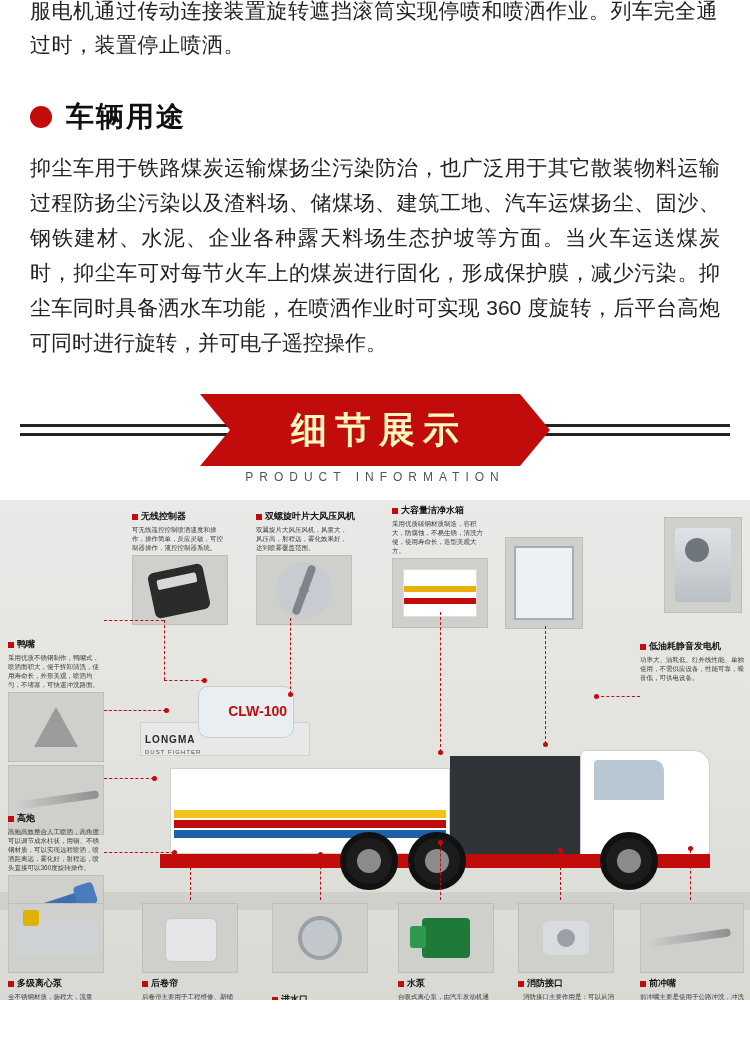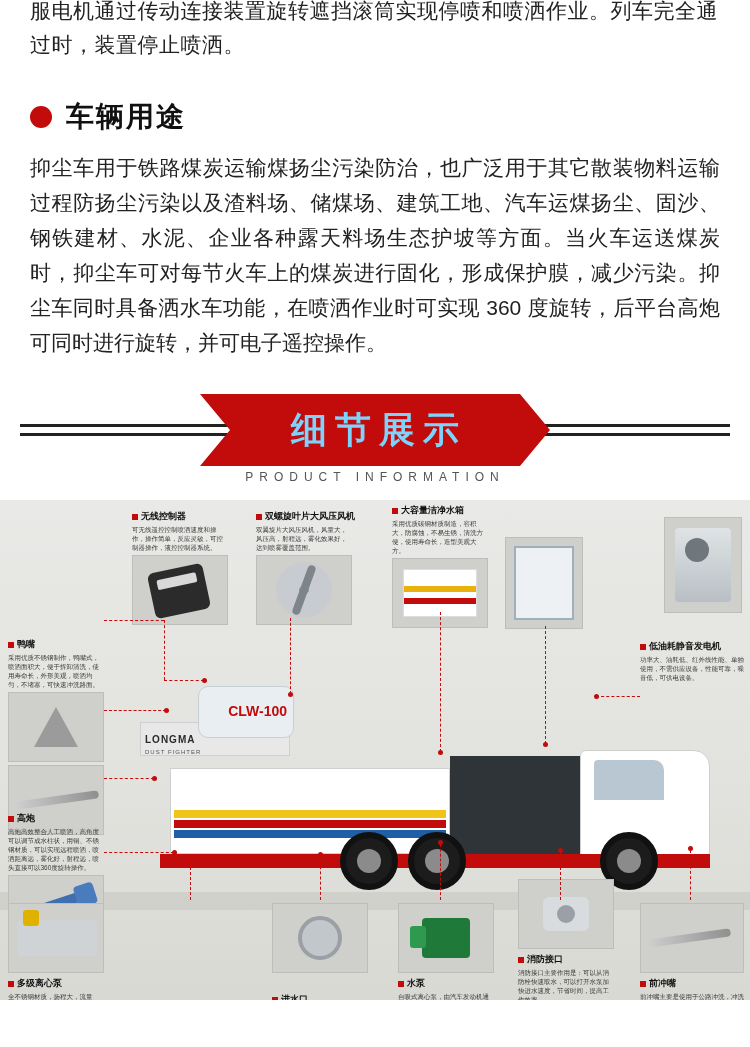--- a/index.html
+++ b/index.html
@@ -76,21 +76,21 @@
     top: 6px;
     width: 350px;
     height: 72px;
     background: #c20b0b;
     clip-path: polygon(0 0, 320px 0, 350px 36px, 320px 72px, 0 72px, 30px 36px);
     display: flex;
     align-items: center;
     justify-content: center;
   }
   .banner-text {
-    color: #7dd3fc;
+    color: #fef9c3;
     font-size: 36px;
     font-weight: bold;
     letter-spacing: 8px;
     font-family: "Liberation Serif", serif;
     text-indent: 8px;
   }
   .banner-sub {
     position: absolute;
     top: 82px;
     width: 100%;
@@ -187,21 +187,21 @@
   .tb-stripe1 { position:absolute; left:24px; top:60px; width:272px; height:8px; background:#f0c419; }
   .tb-stripe2 { position:absolute; left:24px; top:70px; width:272px; height:8px; background:#c20b0b; }
   .tb-stripe3 { position:absolute; left:24px; top:80px; width:272px; height:8px; background:#1e5fa8; }
   .tb-cab { position:absolute; left:430px; top:0px; width:130px; height:106px; background:#fff; border:1px solid #cfcfcf; border-radius:6px 16px 4px 4px; }
   .tb-cabwin { position:absolute; left:444px; top:10px; width:70px; height:40px; background:#b9c7d2; border-radius:4px 10px 0 0;}
   .tb-mid { position:absolute; left:300px; top:6px; width:130px; height:98px; background:#2f3438; }
   .tb-frame { position:absolute; left:10px; top:104px; width:550px; height:14px; background:#c20b0b; }
   .wheel { position:absolute; bottom:0; width:58px; height:58px; border-radius:50%; background:#1c1c1c; border:6px solid #111; }
   .wheel::after{content:"";position:absolute;left:50%;top:50%;transform:translate(-50%,-50%);width:24px;height:24px;border-radius:50%;background:#8b8b8b;}
   .cannon-unit { position:absolute; left:140px; top:186px; width:170px; height:70px; }
-  .cu-base { position:absolute; left:0; bottom:0; width:150px; height:34px; background:#e8e8e8; border:1px solid #cfcfcf;}
+  .cu-base { position:absolute; left:0; bottom:0; width:170px; height:34px; background:#e8e8e8; border:1px solid #cfcfcf;}
   .cu-head { position:absolute; left:58px; top:0; width:96px; height:52px; background:#e9eef2; border:1px solid #c7ced4; border-radius:10px; }
   .cu-label { position:absolute; left:4px; bottom:10px; font-size:10px; font-weight:bold; color:#2a2a2a; letter-spacing:1px;}
   .cu-sub { position:absolute; left:4px; bottom:0px; font-size:6px; color:#555; letter-spacing:1px;}
   .cu-model { position:absolute; right:6px; top:16px; font-size:14px; font-weight:bold; color:#c20b0b; }
 
   .shadow-strip { position:absolute; left:0; right:0; bottom:90px; height:18px; background:rgba(0,0,0,.06); }
 </style>
 </head>
 <body>
 
@@ -329,20 +329,30 @@
     <div class="thumb">
         <span class="t-multi"></span>
       </div>
     <div class="c-title" style="margin-top:4px;">
         <span class="sq"></span>
         <span>多级离心泵</span>
       </div>
     <div class="c-desc">全不锈钢材质，扬程大，流量大，免安装，使用寿命长。</div>
   </div>
 
+  <div class="callout" style="left:142px; top:400px;">
+    <div class="thumb">
+        <span class="t-box"></span>
+      </div>
+    <div class="c-title" style="margin-top:4px;">
+        <span class="sq"></span>
+        <span>后卷帘</span>
+      </div>
+    <div class="c-desc">后卷帘主要用于工程维修、新铺路面的洒水作业，洒水养护作业时，可以根据需要调整压力，操作方便，液控操作。</div>
+  </div>
 
   <div class="callout" style="left:272px; top:400px;">
     <div class="thumb">
         <span class="t-intake"></span>
       </div>
     <div class="c-title" style="margin-top:20px;">
         <span class="sq"></span>
         <span>进水口</span>
       </div>
     <div class="c-desc">进水口设置有过滤网，可以防止外界杂物进入水箱，保证水质清洁，进水口配有快速接头，方便连接水管，操作简单快捷，水泵置于车前，使用方便。</div>
@@ -352,21 +362,21 @@
     <div class="thumb">
         <span class="t-pump"></span>
       </div>
     <div class="c-title" style="margin-top:4px;">
         <span class="sq"></span>
         <span>水泵</span>
       </div>
     <div class="c-desc">自吸式离心泵，由汽车发动机通过取力器驱动，水泵吸水高度大，自吸能力强，扬程高，流量大。</div>
   </div>
 
-  <div class="callout" style="left:518px; top:376px;">
+  <div class="callout" style="left:518px; top:400px;text-align:right;">
     <div class="thumb">
         <span class="t-ball"></span>
       </div>
     <div class="c-title" style="margin-top:4px;">
         <span class="sq"></span>
         <span>消防接口</span>
       </div>
     <div class="c-desc">消防接口主要作用是：可以从消防栓快速取水，可以打开水泵加快进水速度，节省时间，提高工作效率。</div>
   </div>
 

